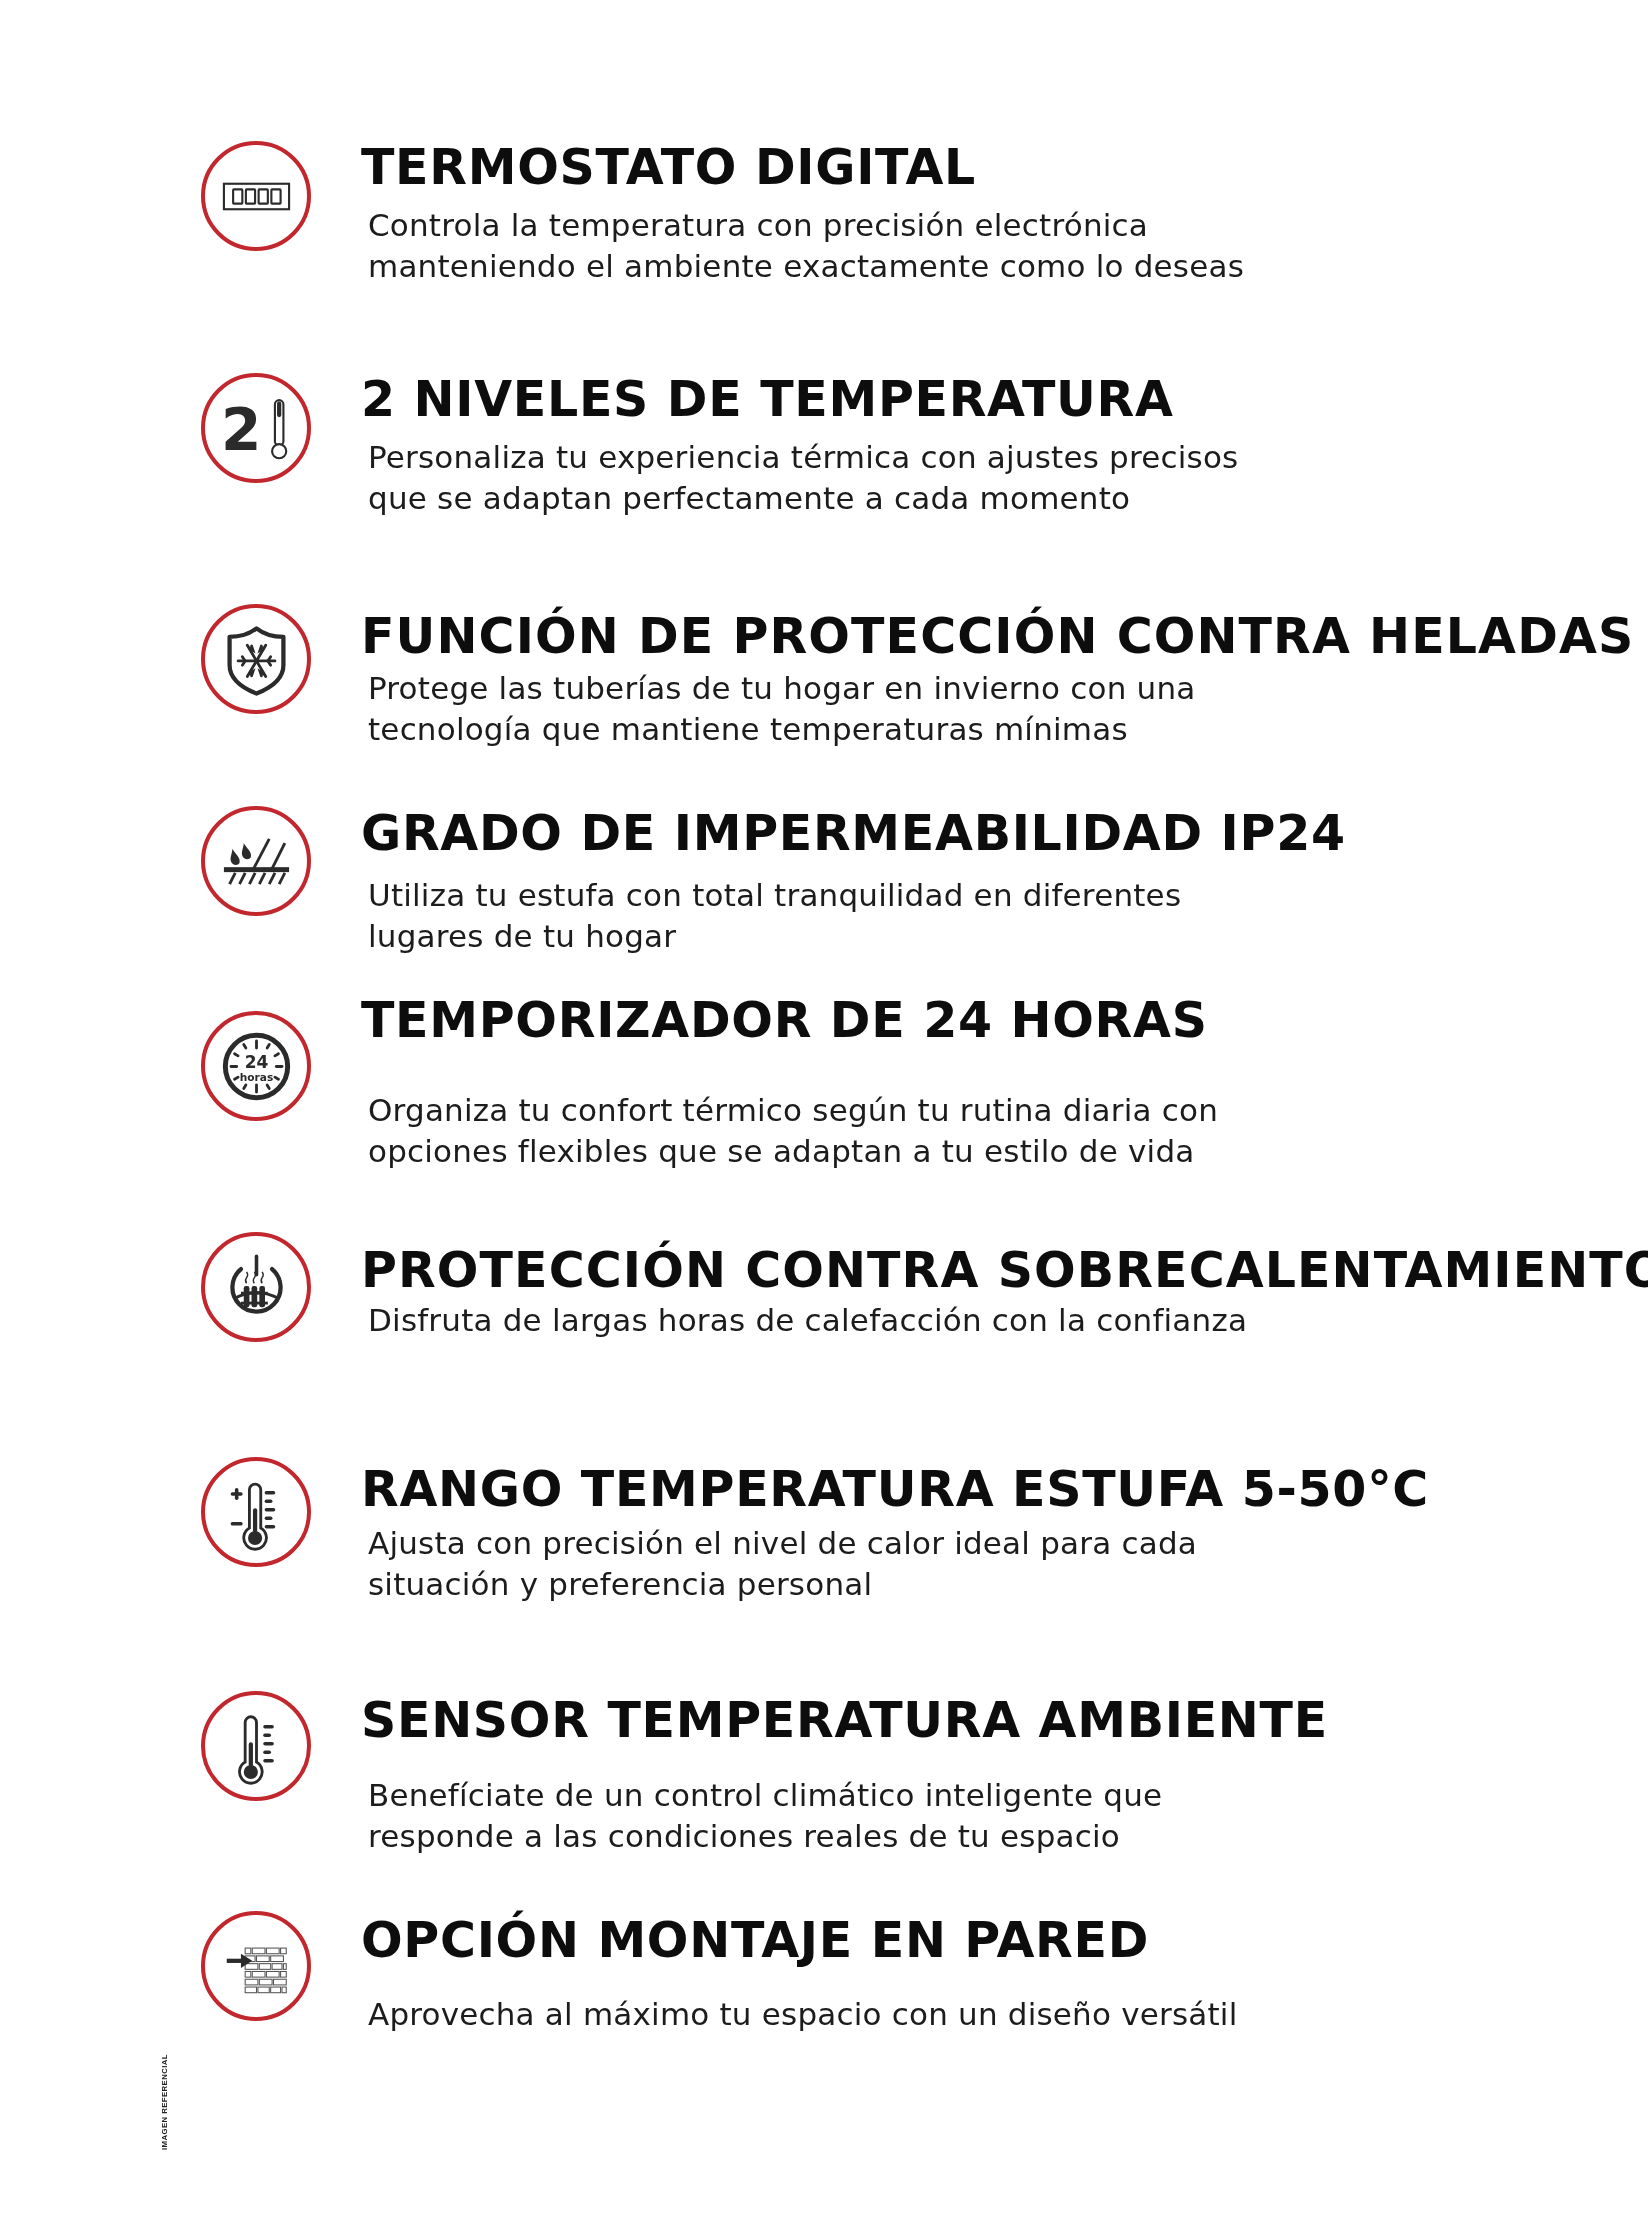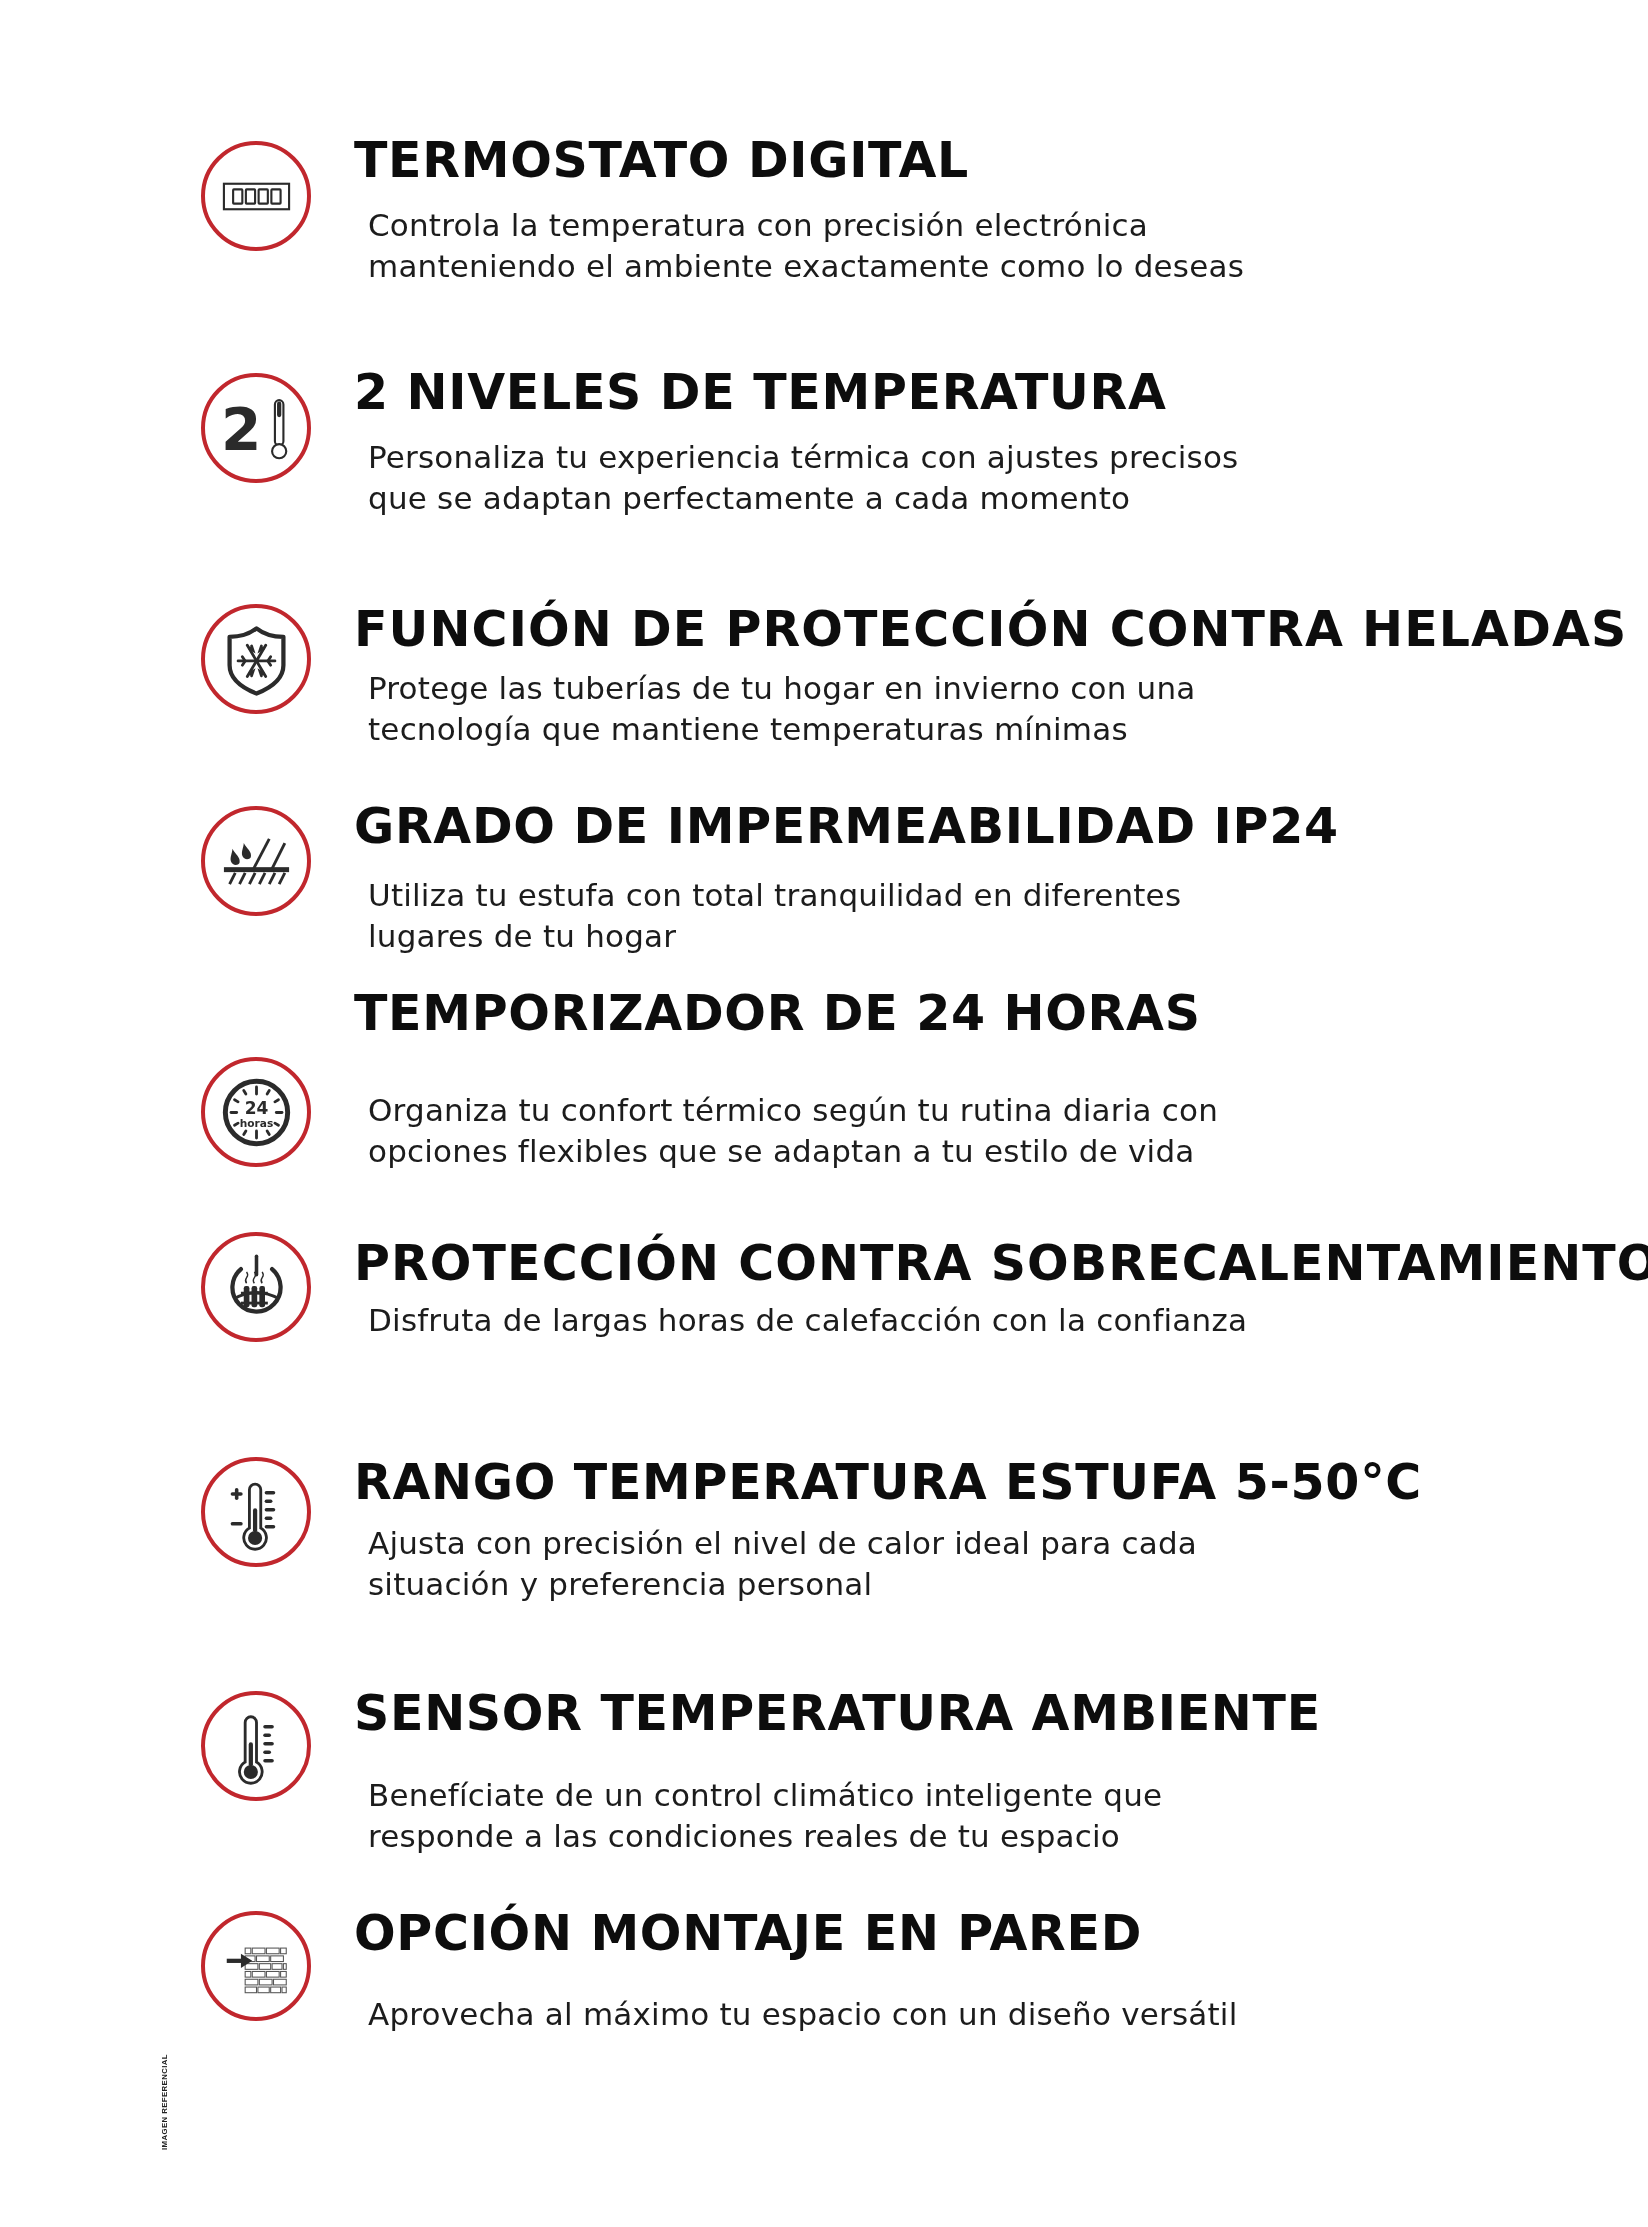--- a/index.html
+++ b/index.html
@@ -3,21 +3,21 @@
 <meta charset="utf-8">
 <style>
   html, body { margin:0; padding:0; background:#ffffff; }
   body { width:1648px; height:2227px; position:relative; overflow:hidden;
          font-family:"DejaVu Sans","Liberation Sans",sans-serif; color:#111; }
   .feature { position:absolute; left:0; width:1648px; }
   .icon-circle { position:absolute; left:201px; width:110px; height:110px;
                  border:4.2px solid #c1272d; border-radius:50%; box-sizing:border-box;
                  display:flex; align-items:center; justify-content:center; background:#fff; }
   .icon-circle svg { width:85px; height:85px; display:block; }
-  .title { position:absolute; left:354px; margin:0; white-space:nowrap;
+  .title { position:absolute; left:354px; margin:7px; white-space:nowrap;
            font-family:"DejaVu Sans","Liberation Sans",sans-serif; font-weight:bold;
            color:#0d0d0d; letter-spacing:0.7px; line-height:1; }
   .title.lg { font-size:49px; }
   .title.sm { font-size:49px; letter-spacing:1.1px; }
   .desc { position:absolute; left:368px; margin:0; font-size:31px; line-height:41px;
           font-weight:normal; color:#1c1c1c; white-space:nowrap;
           font-family:"DejaVu Sans","Liberation Sans",sans-serif; letter-spacing:0.2px; }
   .desc span { display:block; }
   .side-note { position:absolute; left:160px; top:2150px; transform-origin:left top;
                transform:rotate(-90deg); font-size:7.8px; font-weight:bold; color:#222;
@@ -105,21 +105,21 @@
     </svg>
   </div>
   <h2 class="title lg" style="top:802px">GRADO DE IMPERMEABILIDAD IP24</h2>
   <p class="desc" style="top:875px">
     <span>Utiliza tu estufa con total tranquilidad en diferentes</span>
     <span>lugares de tu hogar</span>
   </p>
 </section>
 
 <section class="feature">
-  <div class="icon-circle" style="top:1057px">
+  <div class="icon-circle" style="top:1011px">
     <svg viewBox="0 0 120 120">
       <circle cx="60" cy="60" r="44" fill="none" stroke="#2b2b2b" stroke-width="7"></circle>
       <g stroke="#2b2b2b" stroke-width="4" stroke-linecap="round">
         <line x1="60" y1="24" x2="60" y2="34"></line>
         <line x1="60" y1="86" x2="60" y2="96"></line>
         <line x1="24" y1="60" x2="32" y2="60"></line>
         <line x1="88" y1="60" x2="96" y2="60"></line>
         <line x1="42" y1="29" x2="45" y2="34"></line>
         <line x1="78" y1="29" x2="75" y2="34"></line>
         <line x1="29" y1="42" x2="34" y2="45"></line>

